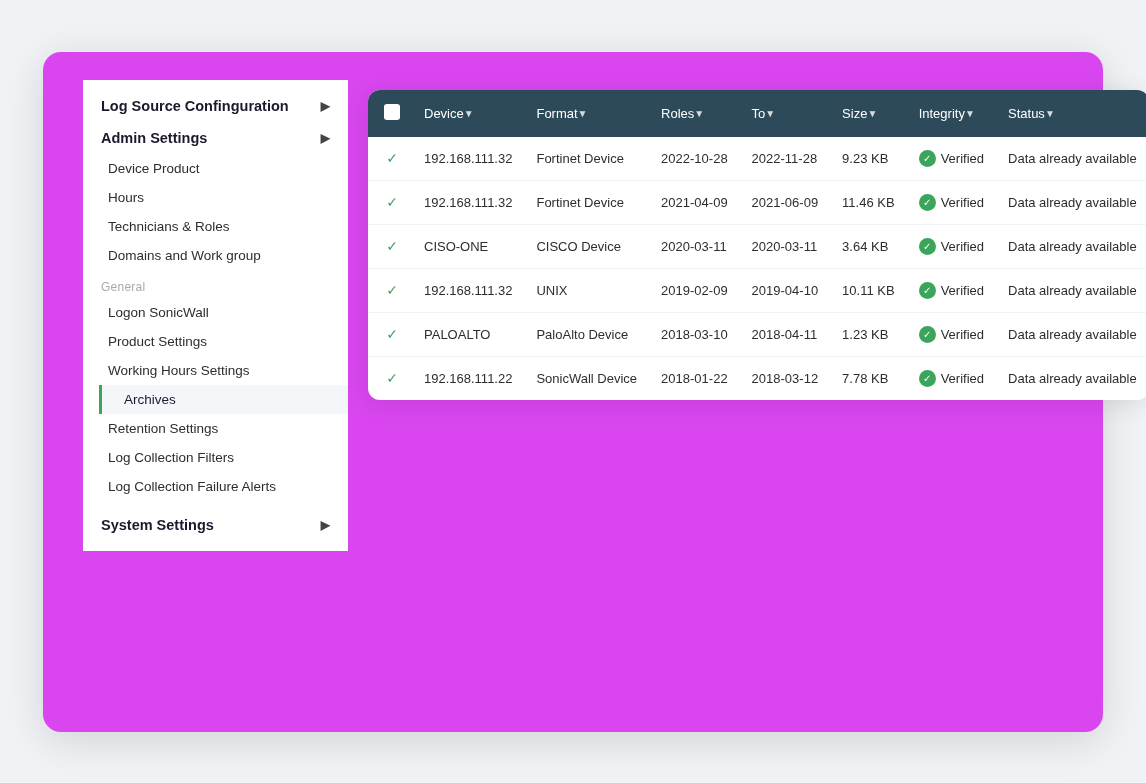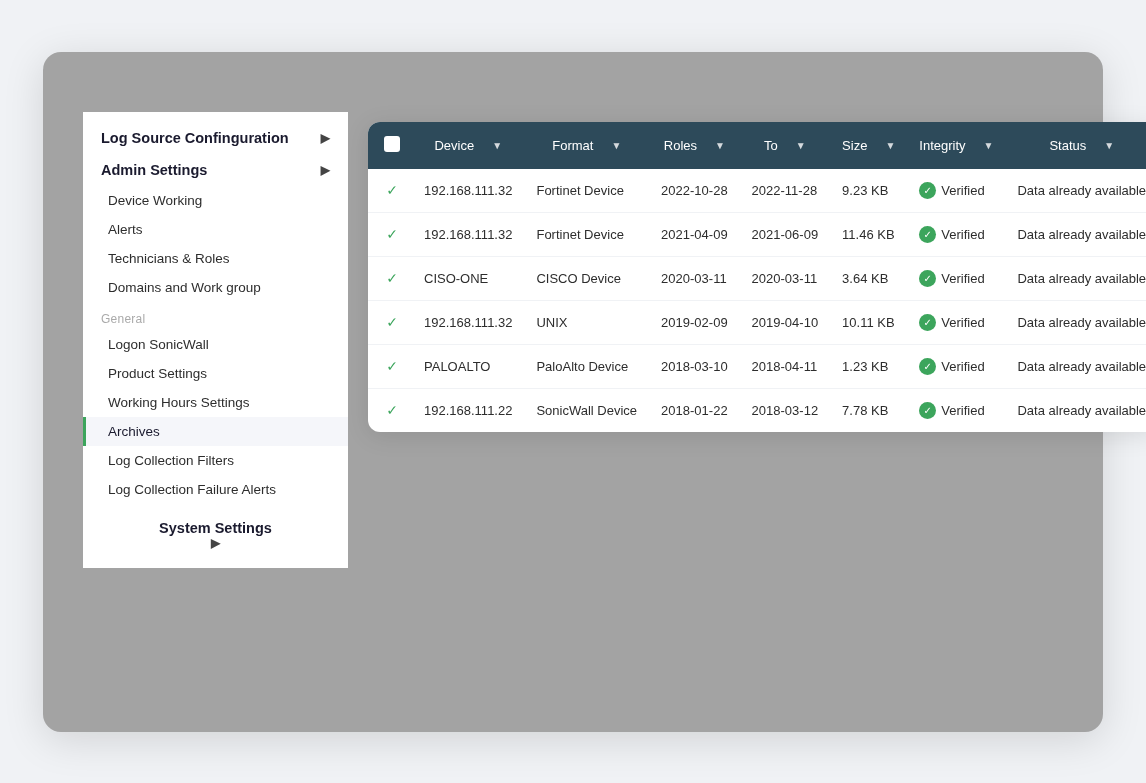--- a/index.html
+++ b/index.html
@@ -6,26 +6,26 @@
     body {
       background: #f0f2f5;
       font-family: -apple-system, BlinkMacSystemFont, 'Segoe UI', sans-serif;
       display: flex;
       align-items: center;
       justify-content: center;
       min-height: 100vh;
       padding: 40px;
     }
     .outer-card {
-      background: #a3a3a3;
+      background: #d946ef;
       border-radius: 18px;
       box-shadow: 0 8px 40px rgba(0,0,0,0.13);
       width: 1060px;
       min-height: 680px;
-      padding: 60px 40px 40px 40px;
+      padding: 28px 40px 40px 40px;
       position: relative;
       display: flex;
       align-items: flex-start;
       gap: 0;
     }
 
     
     .sidebar {
       width: 265px;
       min-width: 265px;
@@ -61,20 +61,21 @@
       color: #2d2d2d;
       cursor: pointer;
       border-left: 3px solid transparent;
       transition: background 0.1s;
     }
     .sidebar-item.active {
       border-left: 3px solid #3ca55c;
       background: #f5f6fa;
       font-weight: 500;
       color: #1a1a2e;
+      margin-left: 16px;
     }
 
     
     .main-content {
       flex: 1;
       padding-left: 20px;
       position: relative;
     }
 
     
@@ -97,22 +98,21 @@
       font-size: 13px;
       font-weight: 500;
       padding: 14px 12px;
       text-align: left;
       white-space: nowrap;
       user-select: none;
     }
     thead th .th-inner {
       display: flex;
       align-items: center;
-      gap: 18px;
-      justify-content: center;
+      gap: 0;
     }
     thead th .sort-arrow {
       font-size: 10px;
       opacity: 0.8;
     }
     .checkbox-col {
       width: 36px;
       padding-left: 16px !important;
     }
     .th-checkbox {
@@ -172,24 +172,24 @@
       <span>Log Source Confinguration</span>
       <span class="arrow">▶</span>
     </div>
 
     <div class="sidebar-section-header">
       <span>Admin Settings</span>
       <span class="arrow">▶</span>
     </div>
 
     <div class="sidebar-item">
-      <span>Device Working</span>
-    </div>
-    <div class="sidebar-item">
-      <span>Alerts</span>
+      <span>Device Product</span>
+    </div>
+    <div class="sidebar-item">
+      <span>Hours</span>
     </div>
     <div class="sidebar-item">
       <span>Technicians &amp; Roles</span>
     </div>
     <div class="sidebar-item">
       <span>Domains and Work group</span>
     </div>
 
     <div class="sidebar-category-label">General</div>
     <div class="sidebar-item">
@@ -199,27 +199,30 @@
       <span>Product Settings</span>
     </div>
     <div class="sidebar-item">
       <span>Working Hours Settings</span>
     </div>
 
     <div class="sidebar-item active">
       <span>Archives</span>
     </div>
     <div class="sidebar-item">
+      <span>Retention Settings</span>
+    </div>
+    <div class="sidebar-item">
       <span>Log Collection Filters</span>
     </div>
     <div class="sidebar-item">
       <span>Log Collection Failure Alerts</span>
     </div>
 
-    <div class="sidebar-section-header" style="margin-top:8px;flex-direction:column;">
+    <div class="sidebar-section-header" style="margin-top:8px;">
       <span>System Settings</span>
       <span class="arrow">▶</span>
     </div>
 
   </div>
 
   <div class="main-content">
     <div class="table-card">
       <table>
         <thead>

